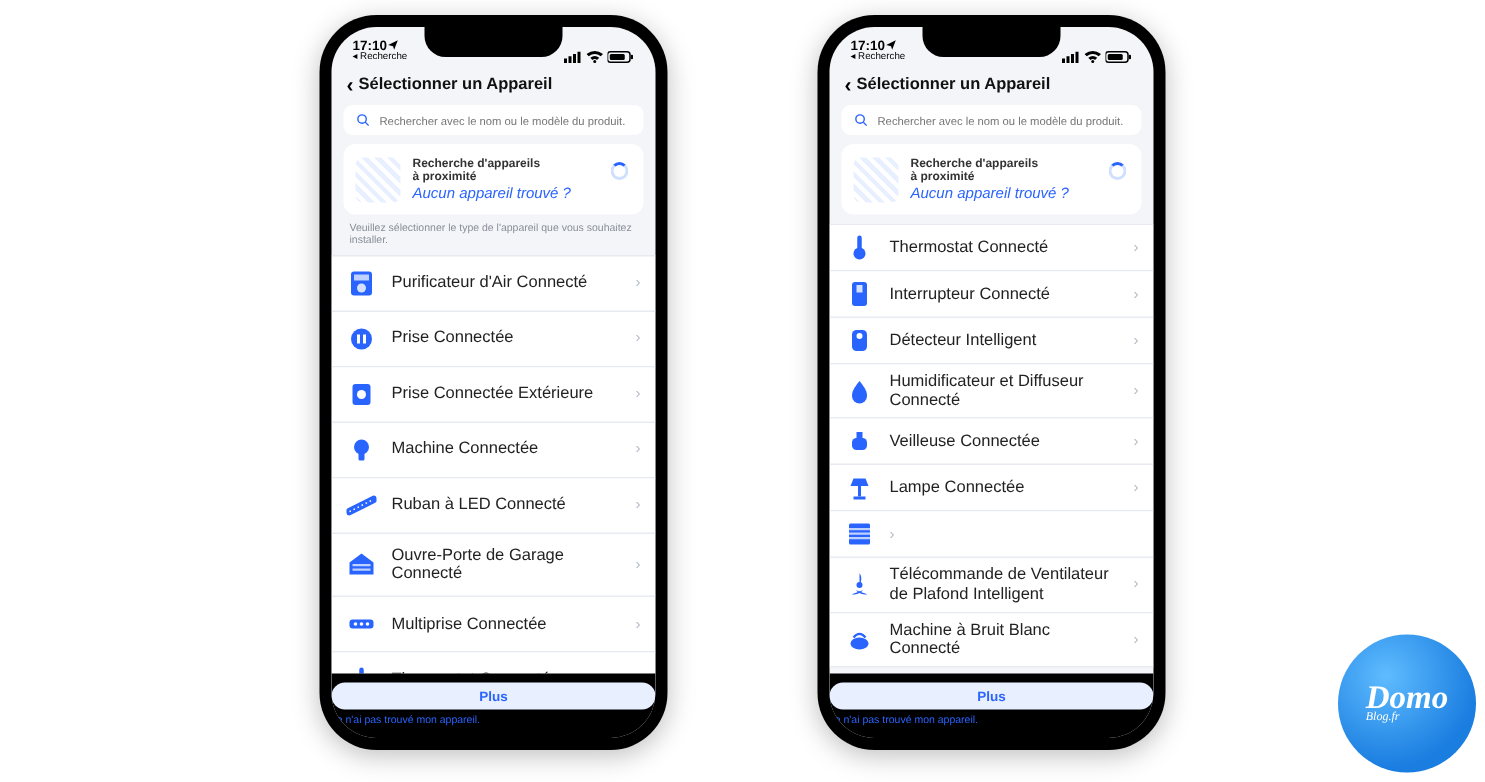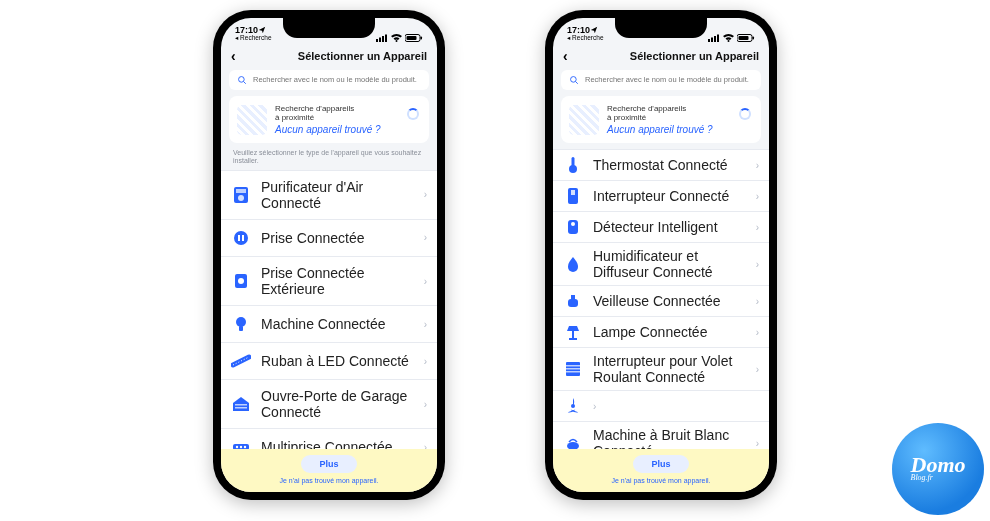--- a/index.html
+++ b/index.html
@@ -37,60 +37,60 @@
   .sb-left .back { font-size: 6.5px; font-weight: 400; }
   .sb-right { display:flex; align-items:center; gap:3px; }
   .sb-right svg { display:block; }
   .time-row { display:flex; align-items:center; gap:0; }
   .header {
     display:flex; align-items:center; gap:8px;
     padding: 4px 10px 6px 10px;
   }
   .header-back { width: 16px; font-size: 14px; font-weight: 700; }
   .header-title {
-    flex:1; text-align:right; font-size: 11px; font-weight: 700; color:#111;
+    flex:1; text-align:left; font-size: 11px; font-weight: 700; color:#111;
     margin-left:-16px;
   }
   .searchbox {
     margin: 0 8px 6px 8px; background:#fff; border-radius: 6px;
-    display:flex; align-items:flex-start; padding: 5px 8px; gap:6px;
+    display:flex; align-items:center; padding: 5px 8px; gap:6px;
   }
   .searchbox input {
     border:none; outline:none; flex:1; font-size:7.5px; color:#9aa; background:transparent;
   }
   .search-icon { width:10px; height:10px; }
   .discovery {
     margin: 0 8px 6px 8px; background:#fff; border-radius: 8px;
     display:flex; align-items:center; padding: 8px; gap:8px; position:relative;
   }
   .discovery .thumb {
     width: 30px; height: 30px; border-radius:5px;
     background: repeating-linear-gradient(45deg,#e8efff 0 3px,#fff 3px 6px);
   }
   .discovery .texts { display:flex; flex-direction:column; gap:2px; font-size:8px; }
-  .discovery .texts .t1 { font-weight:400; color:#333; }
+  .discovery .texts .t1 { font-weight:700; color:#333; }
   .discovery .texts .t2 { color:#2a64ff; font-size:10px;font-style:italic; }
   .spinner {
     position:absolute; right:10px; top:12px; width:12px; height:12px;
     border:2px solid #cfe0ff; border-top-color:#2a64ff; border-radius:50%;
   }
   .hint { font-size:7px; color:#8a8f99; padding: 0 12px 4px 12px; line-height:1.2; }
   .list { flex:1; overflow:hidden; padding-bottom:0; }
   .list.compact .devrow { padding: 5px 10px; }
   .devrow {
     display:flex; align-items:center; gap:10px; padding: 8px 10px;
     border-bottom: 1px solid #e7eaf0; background:#fff; margin:0 0;
   }
   .devrow:first-child { border-top: 1px solid #e7eaf0; }
   .devrow .icon { width: 20px; height: 20px; display:flex; align-items:center; justify-content:center; }
-  .devrow .label { flex:1; font-size:14px; color:#222; font-weight:500; line-height:1.15; }
+  .devrow .label { flex:1; font-size:11px; color:#222; font-weight:500; line-height:1.15; }
   .devrow .chev { font-size:10px; color:#b5bcc8; }
   .footer {
-    padding: 6px 0 8px 0; display:flex; flex-direction:column; align-items:center; gap:4px;
-    background:#fef9c3;
+    padding: 6px 0 8px 0; display:flex; flex-direction:column; gap:4px;
+    background:#000000;
   }
   .plus-btn {
     background:#e8efff; color:#2a64ff; border:none; border-radius:14px;
     font-size:9px; font-weight:600; padding:4px 18px;
   }
   .not-found { font-size:7px; color:#2a64ff; }
 
   
   .wm {
     position:absolute; right:6px; bottom:6px;
@@ -431,29 +431,29 @@
             </span>
             <span class="label">Lampe Connectée</span>
             <span class="chev">›</span>
           </div>
           <div class="devrow">
             <span class="icon">
               <svg width="20" height="20" viewBox="0 0 20 20">
                 <use href="#ic-shutter"></use>
               </svg>
             </span>
-            <span class="label">Interrupteur pour Volet Roulant Connecté</span>
             <span class="chev">›</span>
           </div>
           <div class="devrow">
             <span class="icon">
               <svg width="20" height="20" viewBox="0 0 20 20">
                 <use href="#ic-fan-remote"></use>
               </svg>
             </span>
+            <span class="label">Télécommande de Ventilateur de Plafond Intelligent</span>
             <span class="chev">›</span>
           </div>
           <div class="devrow">
             <span class="icon">
               <svg width="20" height="20" viewBox="0 0 20 20">
                 <use href="#ic-whitenoise"></use>
               </svg>
             </span>
             <span class="label">Machine à Bruit Blanc Connecté</span>
             <span class="chev">›</span>

